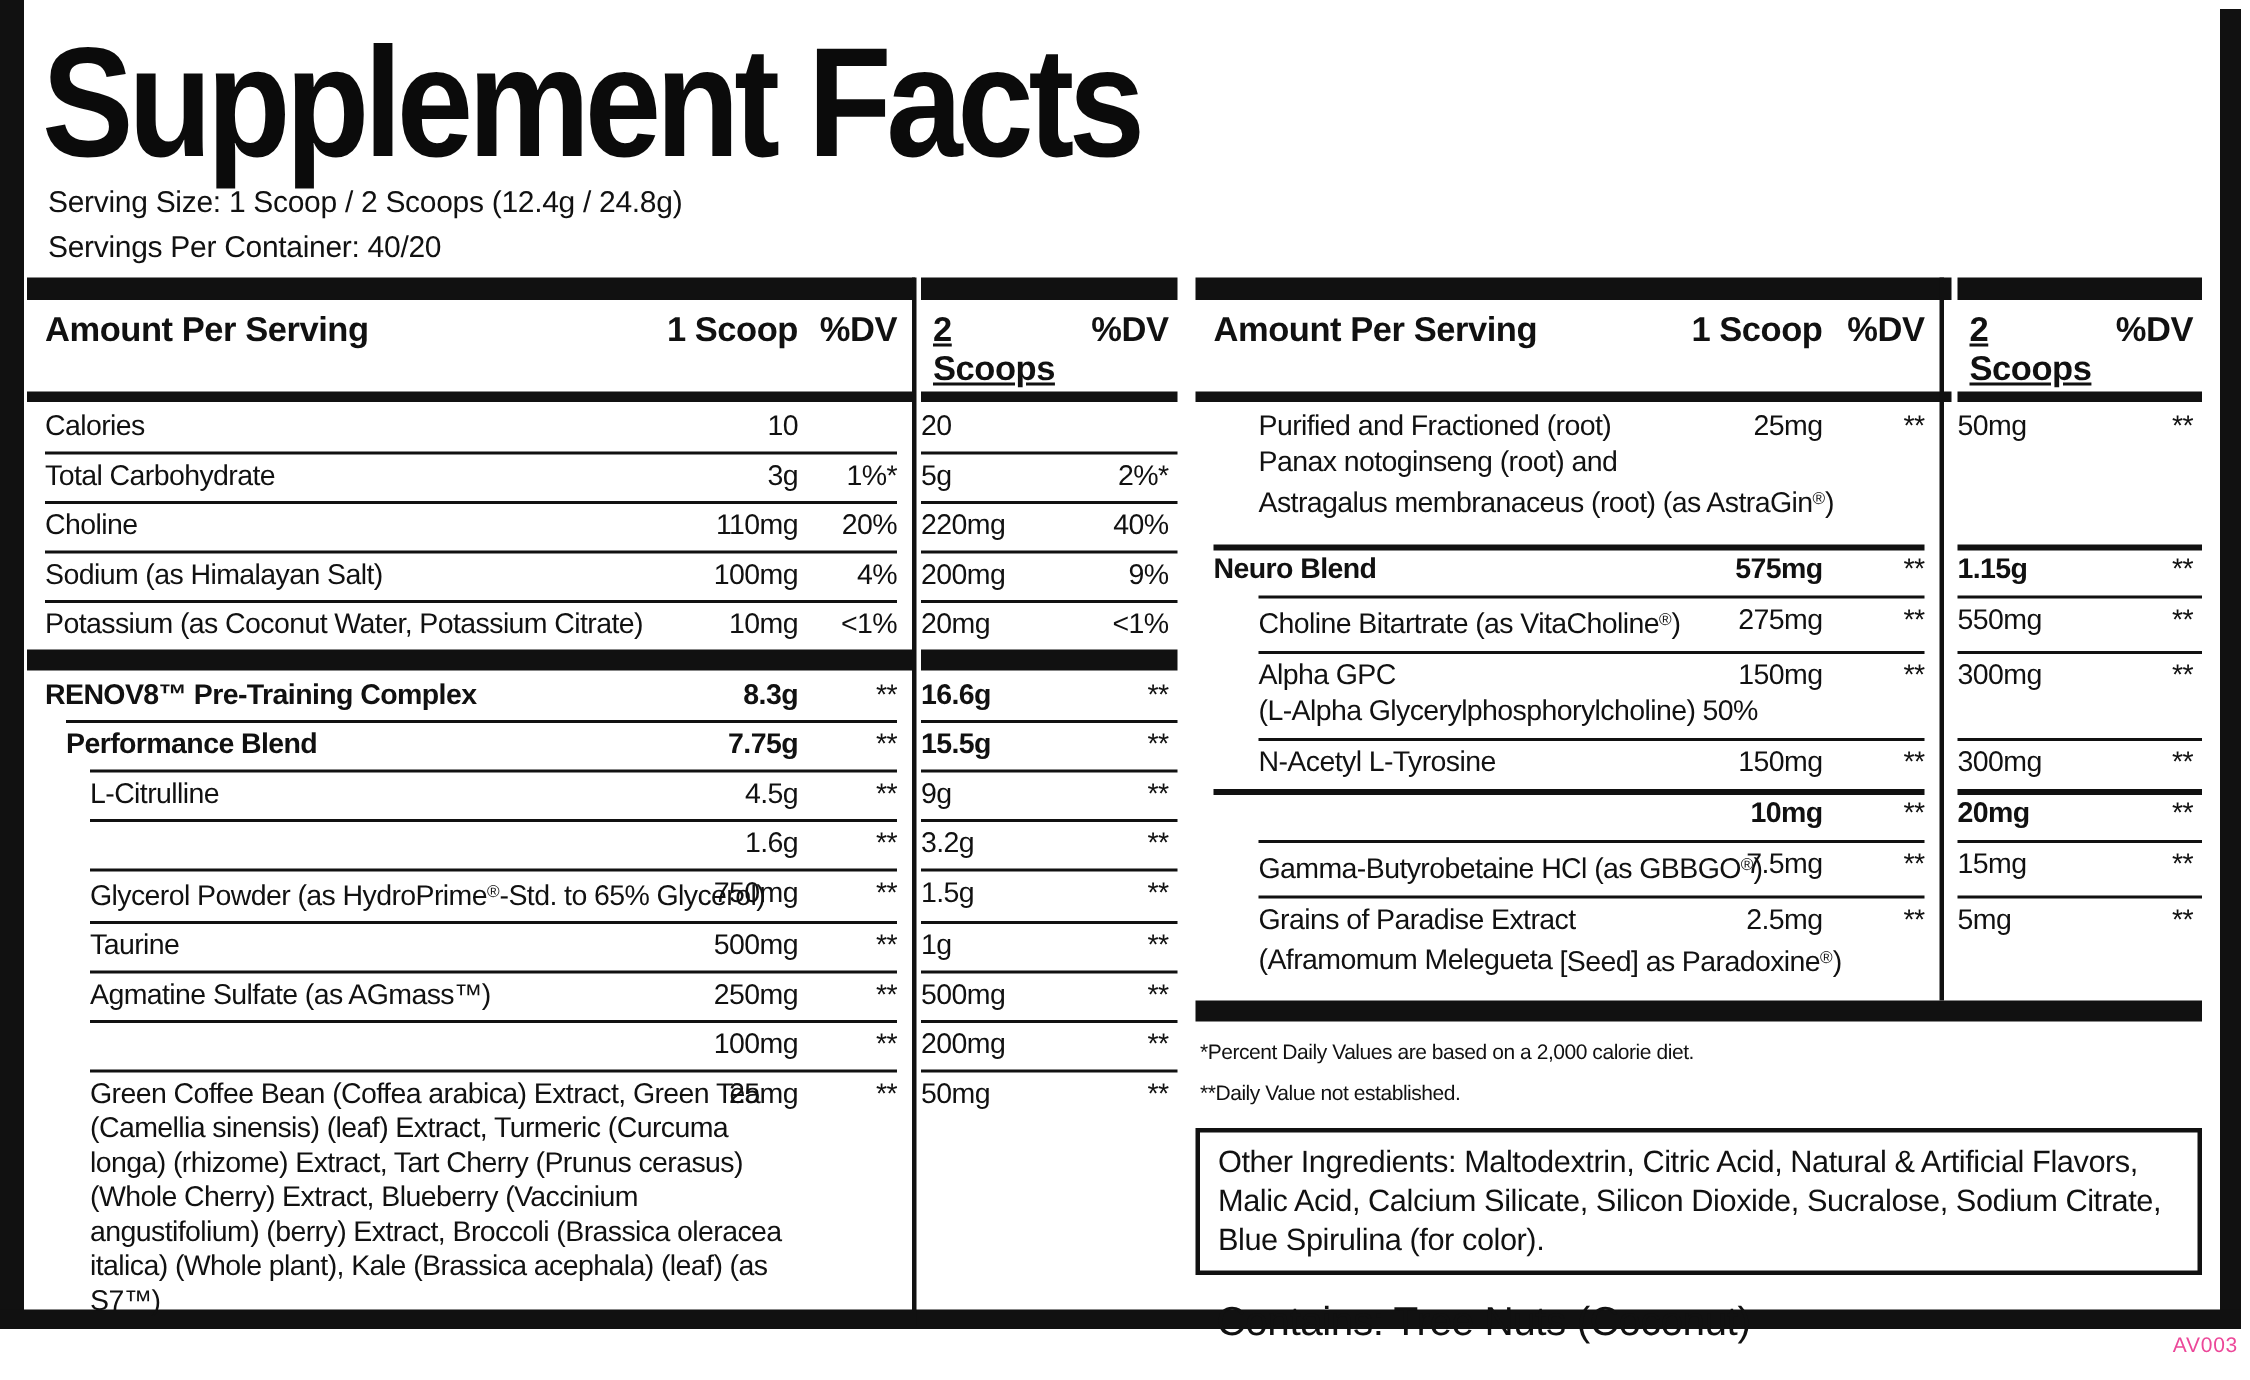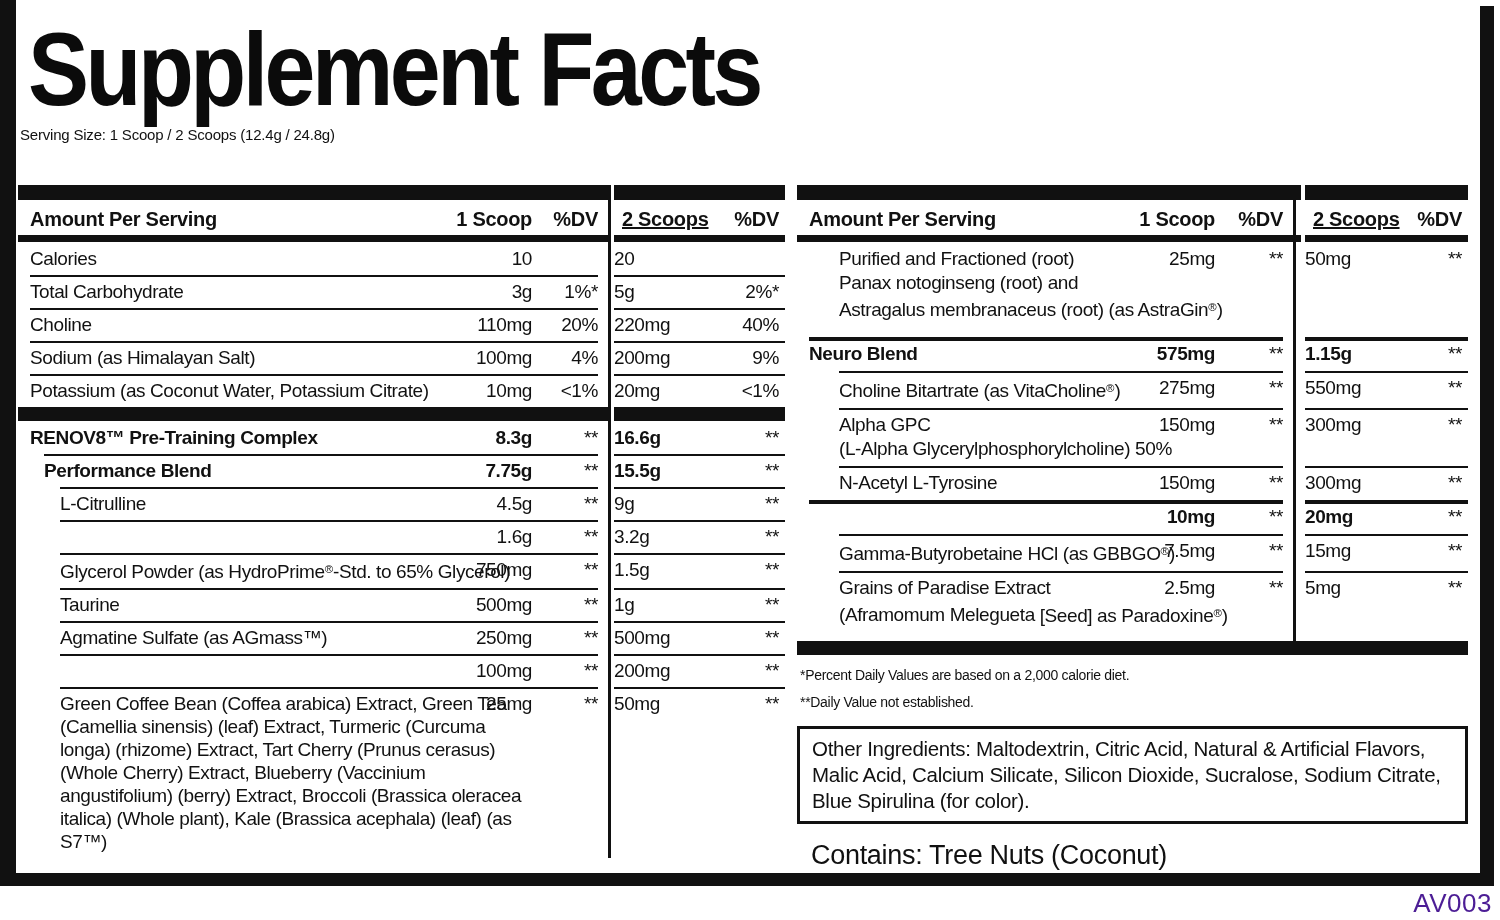--- a/index.html
+++ b/index.html
@@ -3,21 +3,21 @@
 <meta charset="utf-8">
 <style>
   html,body{margin:0;padding:0;width:1500px;height:920px;overflow:hidden;background:#fff;}
   body{font-family:"Liberation Sans","DejaVu Sans",sans-serif;color:#111;-webkit-font-smoothing:antialiased;}
   .label{position:absolute;inset:0;background:#fff;}
   .bl{position:absolute;left:0;top:0;width:16px;height:886px;background:#111;}
   .brd{position:absolute;left:1480px;top:6px;width:14px;height:880px;background:#111;}
   .bb{position:absolute;left:0;top:873px;width:1494px;height:13px;background:#111;}
   .title{position:absolute;left:28px;top:10px;margin:0;font-size:104px;font-weight:bold;letter-spacing:-4px;
          transform:scaleX(.88);transform-origin:left top;white-space:nowrap;color:#0b0b0b;}
-  .serving{position:absolute;left:20px;top:120px;font-size:15px;line-height:30px;letter-spacing:-.2px;}
+  .serving{position:absolute;left:32px;top:120px;font-size:20px;line-height:30px;letter-spacing:-.2px;}
   
   .twrap{position:relative;}
   .ltable{position:absolute;left:18px;top:185px;width:767px;--mid:171px;--v1r:82px;--dvr:16px;--namew:462px;--lh:23px;}
   .rt{--mid:163px;--v1r:90px;--dvr:22px;--namew:440px;--lh:24px;}
   .rpanel{position:absolute;left:797px;top:185px;width:671px;}
   .vdiv{position:absolute;top:0;bottom:0;width:3px;background:#111;z-index:2;}
   .ltable .vdiv{left:590px;}
   .rt .vdiv{left:496px;}
   .trow{display:flex;align-items:stretch;}
   .tmain{width:calc(100% - var(--mid));position:relative;}
@@ -28,45 +28,46 @@
   .c{font-size:19px;line-height:var(--lh);letter-spacing:-.4px;}
   .c-name{width:var(--namew);padding:5px 0 5px calc(12px + var(--ind,0px));white-space:pre-wrap;}
   .c-v1,.c-dv1{position:absolute;top:5px;text-align:right;}
   .c-v1{right:var(--v1r);} .c-dv1{right:var(--dvr);}
   .c-v2{flex:1;text-align:left;padding:5px 0;}
   .c-dv2{width:58px;text-align:right;padding:5px 6px 5px 0;}
   .boldrow .c-name,.boldrow .c-v1,.boldrow .c-v2{font-weight:bold;}
   .sep .tmain::before{content:"";position:absolute;top:0;left:calc(12px + var(--ind,0px));right:var(--dvr);height:2px;background:#111;}
   .sep .tmid::before{content:"";position:absolute;top:0;left:0;right:0;height:2px;background:#111;}
   .hsep.sep .tmain::before,.hsep.sep .tmid::before{height:4px;}
-  .thead .hc{font-size:20px;font-weight:bold;letter-spacing:-.3px;line-height:26px;}
+  .thead .hc{font-size:23px;font-weight:bold;letter-spacing:-.3px;line-height:26px;}
   .thead .c-name{padding-top:6px;padding-bottom:3px;width:auto;flex:1;}
   .thead .c-v1,.thead .c-dv1{top:6px;}
   .mid-hlabel{flex:1;padding:6px 0 3px 8px;text-decoration:underline;}
   .thead .c-dv2{padding-top:6px;padding-bottom:3px;}
   .it{}
   .reg{font-size:60%;vertical-align:.45em;letter-spacing:0;}
   .bar-bottom{height:14px;background:#111;}
   .footnotes{margin-top:7px;padding-left:3px;font-size:14px;line-height:27px;letter-spacing:-.3px;}
   .oibox{margin-top:10px;border:3px solid #111;padding:7px 12px;font-size:20.5px;line-height:26px;letter-spacing:-.3px;}
   .contains{margin-top:16px;padding-left:14px;font-size:27px;letter-spacing:-.3px;}
-  .code{position:absolute;right:8px;top:888px;font-size:26px;letter-spacing:.5px;color:#4c1d95;}
+  .code{position:absolute;right:8px;top:888px;font-size:14px;letter-spacing:.5px;color:#ec4899;}
 </style>
 </head>
 <body>
 
 <div class="label">
   <div class="bl"></div>
   <div class="brd"></div>
   <div class="bb"></div>
 
   <h1 class="title">Supplement Facts</h1>
 
   <div class="serving">
     <div>Serving Size: 1 Scoop / 2 Scoops (12.4g / 24.8g)</div>
+    <div>Servings Per Container: 40/20</div>
   </div>
 
   <div class="ltable twrap" id="ltable">
     <div class="vdiv"></div>
   <div class="trow barrow">
         <div class="tmain">
           <div class="bar bar-top"></div>
         </div>
         <div class="tmid">
           <div class="bar bar-top"></div>

